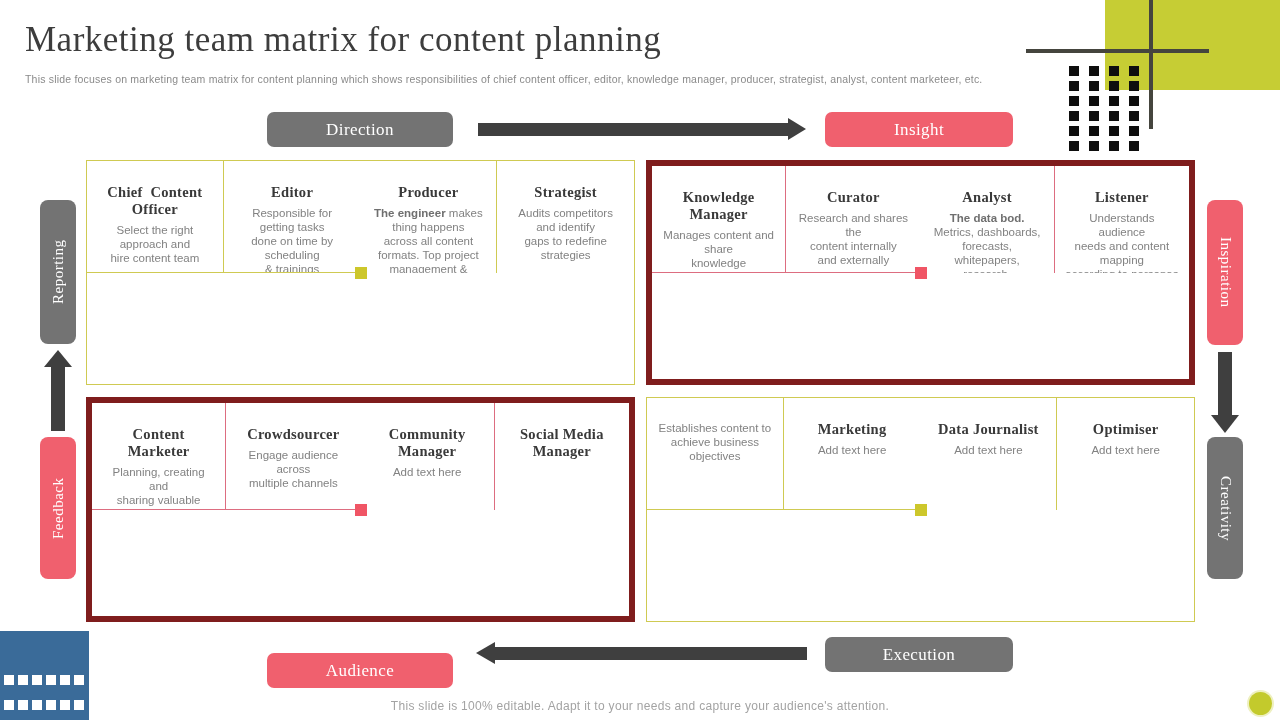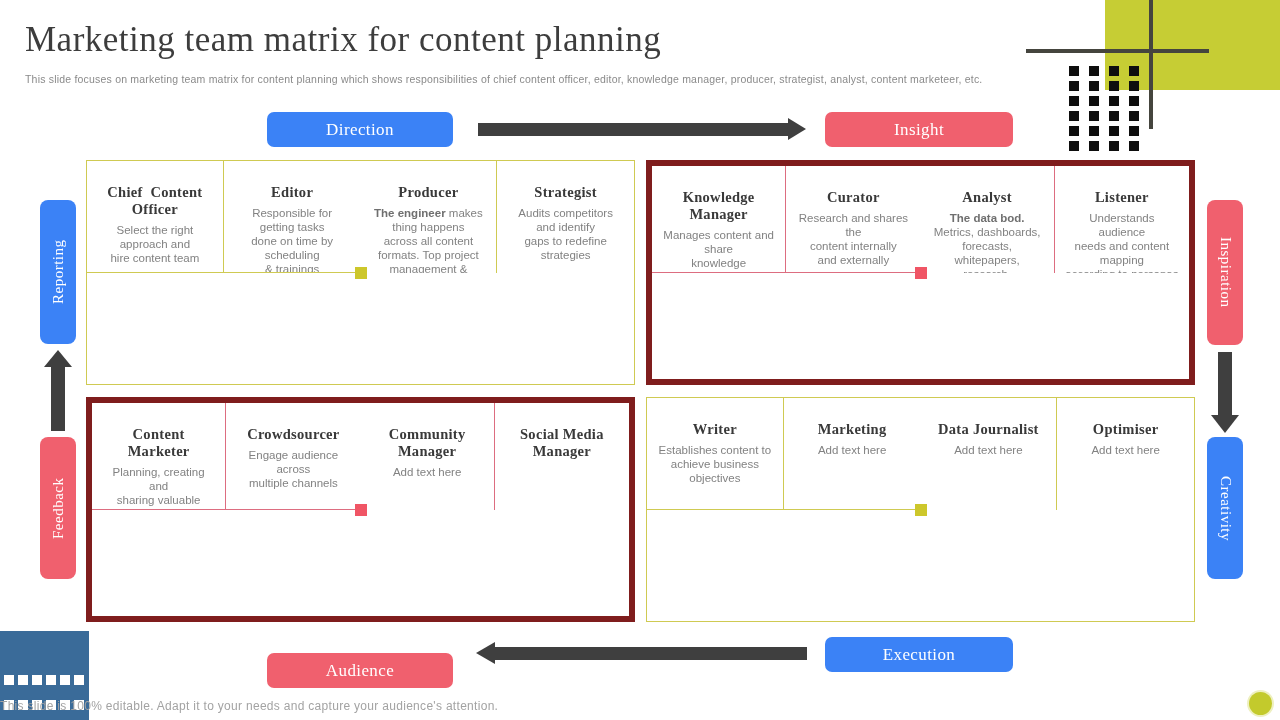--- a/index.html
+++ b/index.html
@@ -40,21 +40,21 @@
     display:flex; align-items:center; justify-content:center;
     color:#fff; font-family:"Liberation Serif", serif; font-size:17px; letter-spacing:0.4px;
   }
   .v-btn {
     position:absolute; width:36px; border-radius:8px;
     display:flex; align-items:center; justify-content:center;
     color:#fff; font-family:"Liberation Serif", serif; font-size:15px; letter-spacing:0.5px;
   }
   .v-up   { writing-mode:vertical-rl; transform:rotate(180deg); }
   .v-down { writing-mode:vertical-rl; }
-  .green-bg { background:#3b82f6; }
+  .green-bg { background:#737373; }
   .pink-bg  { background:#f0606e; }
 
   .btn-direction { left:267px; top:112px; width:186px; }
   .btn-insight   { left:825px; top:112px; width:188px; }
   .btn-audience  { left:267px; top:637px; width:186px;margin-top:16px; }
   .btn-execution { left:825px; top:637px; width:188px; }
   .btn-reporting   { left:40px;  top:200px; height:144px; }
   .btn-feedback    { left:40px;  top:437px; height:142px; }
   .btn-inspiration { left:1207px; top:200px; height:145px; }
   .btn-creativity  { left:1207px; top:437px; height:142px; }
@@ -116,21 +116,21 @@
   .connector {
     position:absolute; left:50%; top:50%; width:12px; height:12px;
     transform:translate(-50%,-50%);
   }
   .quad.green-q .connector { background:#cdc72b; }
   .quad.pink-q  .connector { background:#f05565; }
 
   
   .footer {
     position:absolute; left:0; right:0; top:699px; margin:0;
-    font-size:12px; color:#a3a3a3; letter-spacing:0.3px;
+    text-align:center; font-size:12px; color:#a3a3a3; letter-spacing:0.3px;
   }
 </style>
 </head>
 <body>
 
 <div class="slide">
 
   <div class="decor decor-green-rect"></div>
   <div class="decor dots decor-dots-dark">
       <i></i>
@@ -280,21 +280,20 @@
       <p><b></b><span>Add text here</span></p>
     </div>
     <div class="cell cell-br">
       <h3>Social Media Manager</h3>
     </div>
     <div class="connector"></div>
   </div>
 
   <div class="quad green-q quad-br">
     <div class="cell cell-tl">
-      <h3>Writer</h3>
       <p><b></b><span>Establishes content to
 achieve business objectives</span></p>
     </div>
     <div class="cell cell-tr">
       <h3>Marketing</h3>
       <p><b></b><span>Add text here</span></p>
     </div>
     <div class="cell cell-bl">
       <h3>Data Journalist</h3>
       <p><b></b><span>Add text here</span></p>

